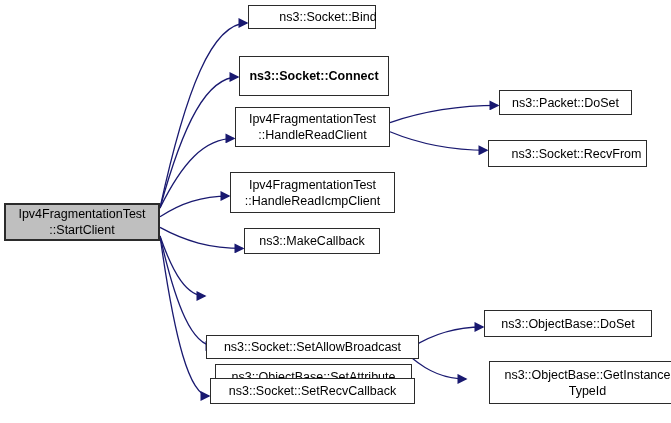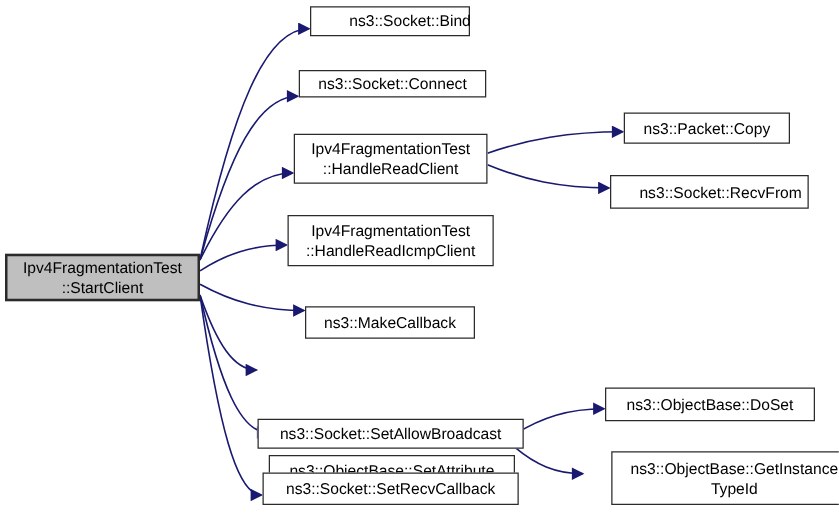--- a/index.html
+++ b/index.html
@@ -36,24 +36,24 @@
     cursor: pointer;
   }
   .node.focus {
     background: var(--focus-fill, #bfbfbf);
     border-width: 2px;
     cursor: default;
   }
   
   #node-start-client            { left:   4px; top: 203px; width: 156px; height: 38px; }
   #node-bind                    { left: 248px; top:   5px; width: 128px; height: 24px; padding-left: 32px; }
-  #node-connect                 { left: 239px; top:  56px; width: 150px; height: 22px; }
+  #node-connect                 { left: 239px; top:  56px; width: 150px; height: 40px; font-weight: bold; }
   #node-handle-read-client      { left: 235px; top: 107px; width: 155px; height: 40px; }
   #node-handle-read-icmp-client { left: 230px; top: 172px; width: 165px; height: 41px; }
-  #node-make-callback           { left: 244px; top: 245px; width: 136px; height: 26px; }
+  #node-make-callback           { left: 244px; top: 228px; width: 136px; height: 26px; }
   #node-set-allow-broadcast     { left: 206px; top: 290px; width: 213px; height: 24px; margin-top: 45px; }
   #node-set-attribute           { left: 215px; top: 340px; width: 197px; height: 25px; margin-top: 24px; }
   #node-set-recv-callback       { left: 210px; top: 378px; width: 205px; height: 26px; }
   #node-packet-copy             { left: 499px; top:  90px; width: 133px; height: 25px; }
   #node-recv-from               { left: 488px; top: 140px; width: 159px; height: 27px; padding-left: 18px; }
   #node-do-set                  { left: 484px; top: 310px; width: 168px; height: 27px; }
   #node-get-instance-type-id    { left: 489px; top: 361px; width: 197px; height: 43px; }
 </style>
 </head>
 <body>
@@ -96,21 +96,21 @@
 ::HandleReadIcmpClient</div>
 
   <div class="node" id="node-make-callback">ns3::MakeCallback</div>
 
   <div class="node" id="node-set-allow-broadcast">ns3::Socket::SetAllowBroadcast</div>
 
   <div class="node" id="node-set-attribute">ns3::ObjectBase::SetAttribute</div>
 
   <div class="node" id="node-set-recv-callback">ns3::Socket::SetRecvCallback</div>
 
-  <div class="node" id="node-packet-copy">ns3::Packet::Copy</div>
+  <div class="node" id="node-packet-copy">ns3::Packet::DoSet</div>
 
   <div class="node" id="node-recv-from">ns3::Socket::RecvFrom</div>
 
   <div class="node" id="node-do-set">ns3::ObjectBase::DoSet</div>
 
   <div class="node" id="node-get-instance-type-id">ns3::ObjectBase::GetInstance
 TypeId</div>
 
 </div>
 

